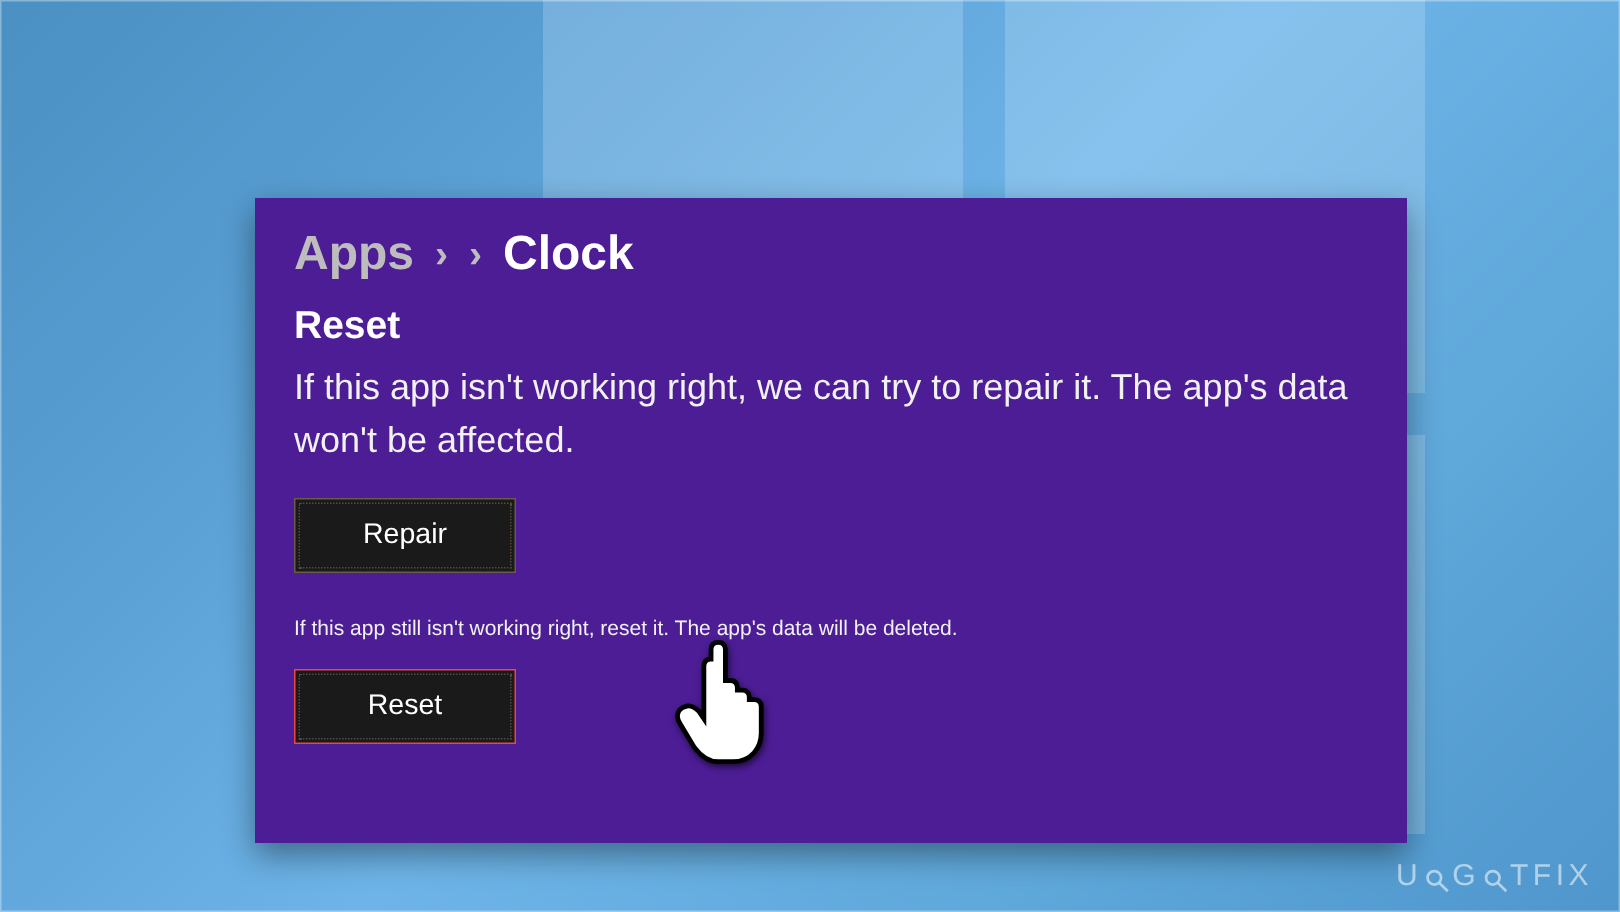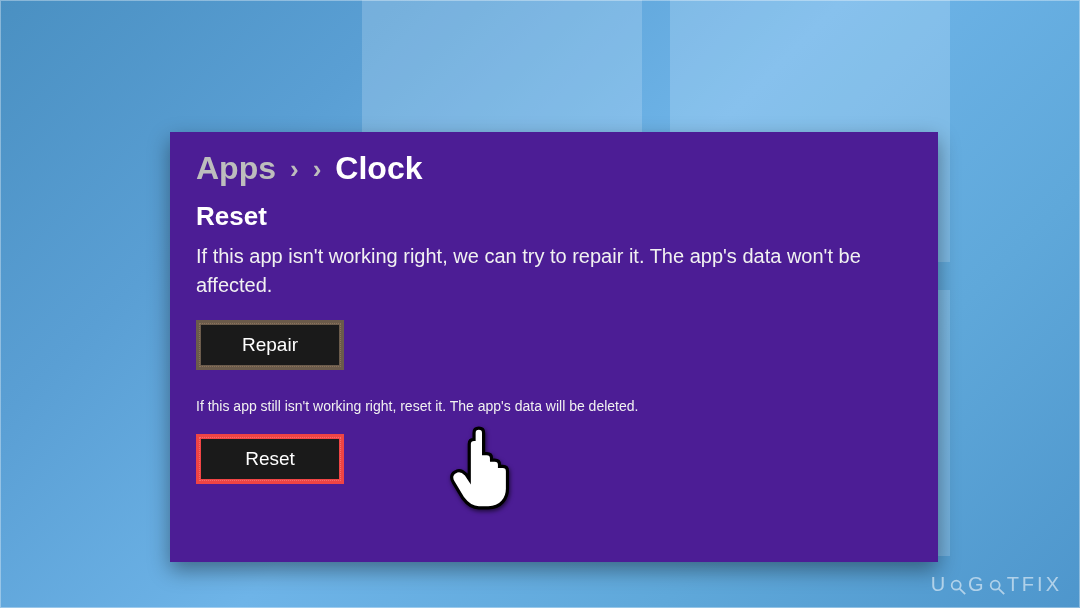--- a/index.html
+++ b/index.html
@@ -63,41 +63,41 @@
       display: inline-block;
       transform: translateY(-1px);
     }
     .section-title {
       font-size: 26px;
       font-weight: 600;
       color: #ffffff;
       margin-bottom: 10px;
     }
     .desc {
-      font-size: 20px;
+      font-size: 24px;
       color: #f1f1f1;
       line-height: 1.45;
       margin-bottom: 20px;
       max-width: 730px;
     }
     .desc2 {
       font-size: 14px;
       color: #f1f1f1;
       line-height: 1.45;
       margin: 26px 0 18px 0;
     }
     .win-button {
       display: inline-flex;
       align-items: center;
       justify-content: center;
       min-width: 148px;
       height: 50px;
       padding: 0 28px;
       background: #1a1a1a;
-      border: 5px solid #ef4444;
+      border: 1px solid #ef4444;
       color: #ffffff;
       font-size: 19px;
       outline: 1px dotted rgba(255,255,255,0.22);
       outline-offset: -4px;
       cursor: pointer;
     }
     .win-button.repair {
       border-color: #6b5b4b;
       outline-color: rgba(200,160,120,0.35);
     }

